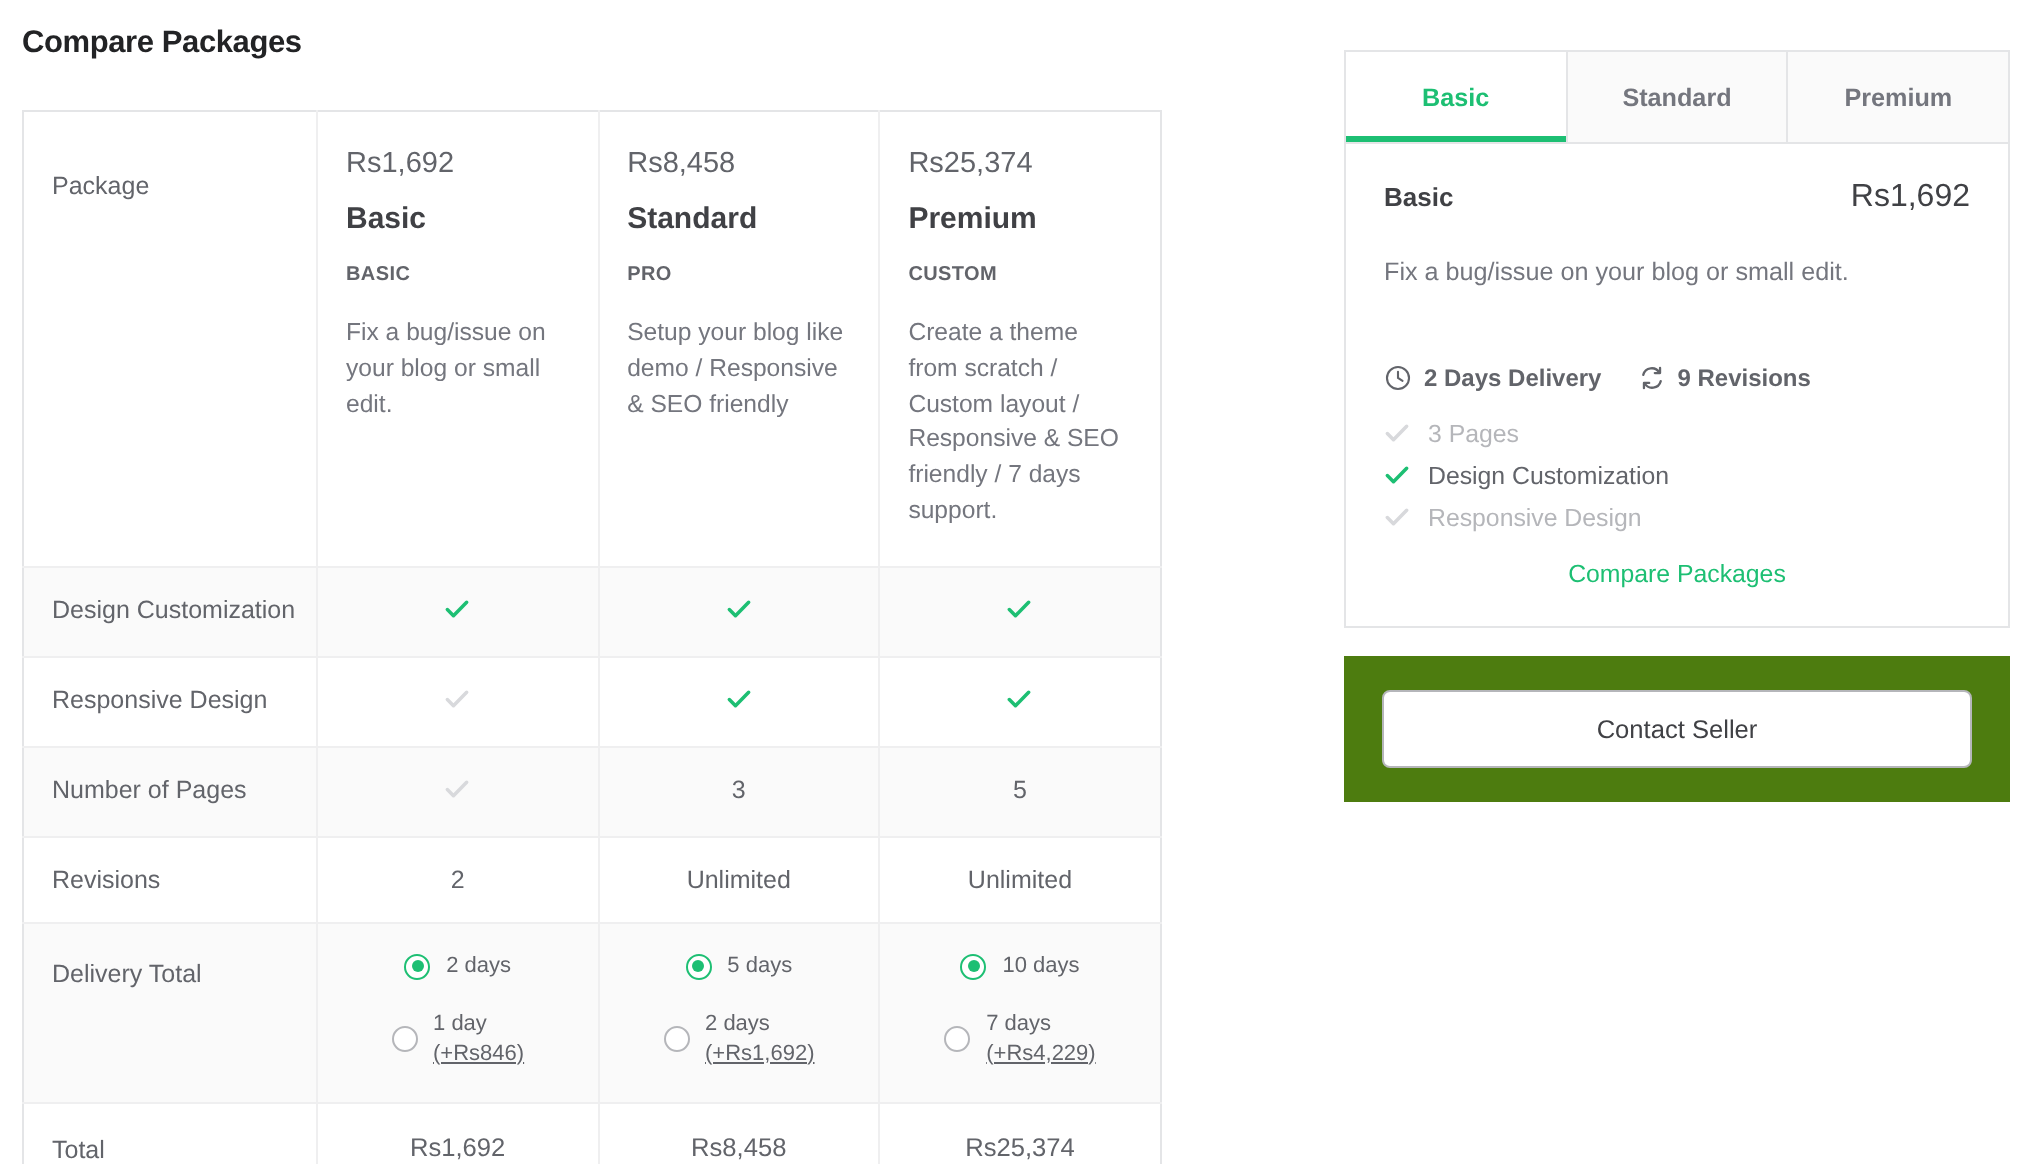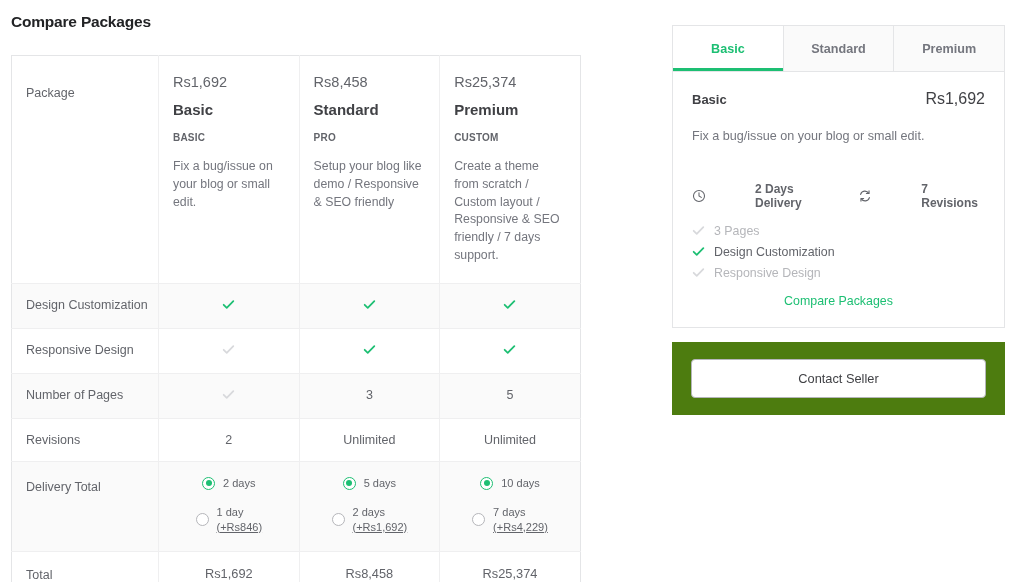--- a/index.html
+++ b/index.html
@@ -103,21 +103,21 @@
     box-shadow: inset 0 -3px 0 0 #1dbf73;
   }
 
   .card-body { padding: 18px 19px 19px 19px; }
   .card-head { display: flex; justify-content: space-between; align-items: baseline; }
   .card-title { font-size: 13px; font-weight: bold; color: #404145; }
   .card-price { font-size: 16px; color: #404145; }
   .card-desc { margin-top: 20px; font-size: 12.6px; color: #74767e; line-height: 1.4; }
 
   .meta-row { display: flex; align-items: center; margin-top: 36px; }
-  .meta-item { display: flex; align-items: center; font-size: 12px; font-weight: bold; color: #62646a; gap: 43px; }
+  .meta-item { display: flex; align-items: center; font-size: 12px; font-weight: bold; color: #62646a; }
   .meta-item + .meta-item { margin-left: 18px; }
   .meta-icon { width: 14px; height: 14px; margin-right: 6px; flex: none; }
   .meta-icon svg { display: block; width: 14px; height: 14px; }
 
   .feat-list { margin-top: 14px; }
   .feat { display: flex; align-items: flex-start; margin-bottom: 7px; font-size: 12.4px; }
   .feat:last-child { margin-bottom: 0; }
   .feat-tick { width: 13px; height: 13px; margin-right: 9px; flex: none; }
   .feat-tick svg { display: block; width: 13px; height: 13px; }
   .feat.on  { color: #62646a; }
@@ -307,21 +307,21 @@
           </div>
           <div class="meta-item">
             <span class="meta-icon">
               <svg viewBox="0 0 16 16">
                 <path d="M3 6.2A5 5 0 0 1 12.2 5" fill="none" stroke="#62646a" stroke-width="1.3" stroke-linecap="round"></path>
                 <path d="M13 9.8A5 5 0 0 1 3.8 11" fill="none" stroke="#62646a" stroke-width="1.3" stroke-linecap="round"></path>
                 <path d="M12.6 2.2v3h-3" fill="none" stroke="#62646a" stroke-width="1.3" stroke-linecap="round" stroke-linejoin="round"></path>
                 <path d="M3.4 13.8v-3h3" fill="none" stroke="#62646a" stroke-width="1.3" stroke-linecap="round" stroke-linejoin="round"></path>
               </svg>
             </span>
-            <span>7 Revisions</span>
+            <span>9 Revisions</span>
           </div>
         </div>
 
         <div class="feat-list" id="feature-list-slot">
             <div class="feat off">
               <span class="feat-tick">
                 <svg viewBox="0 0 14 14">
                   <path d="M1.8 7.3l3.3 3.3L12.2 3.4" fill="none" stroke="#d8d9dc" stroke-width="1.9" stroke-linecap="round" stroke-linejoin="round"></path>
                 </svg>
               </span>

